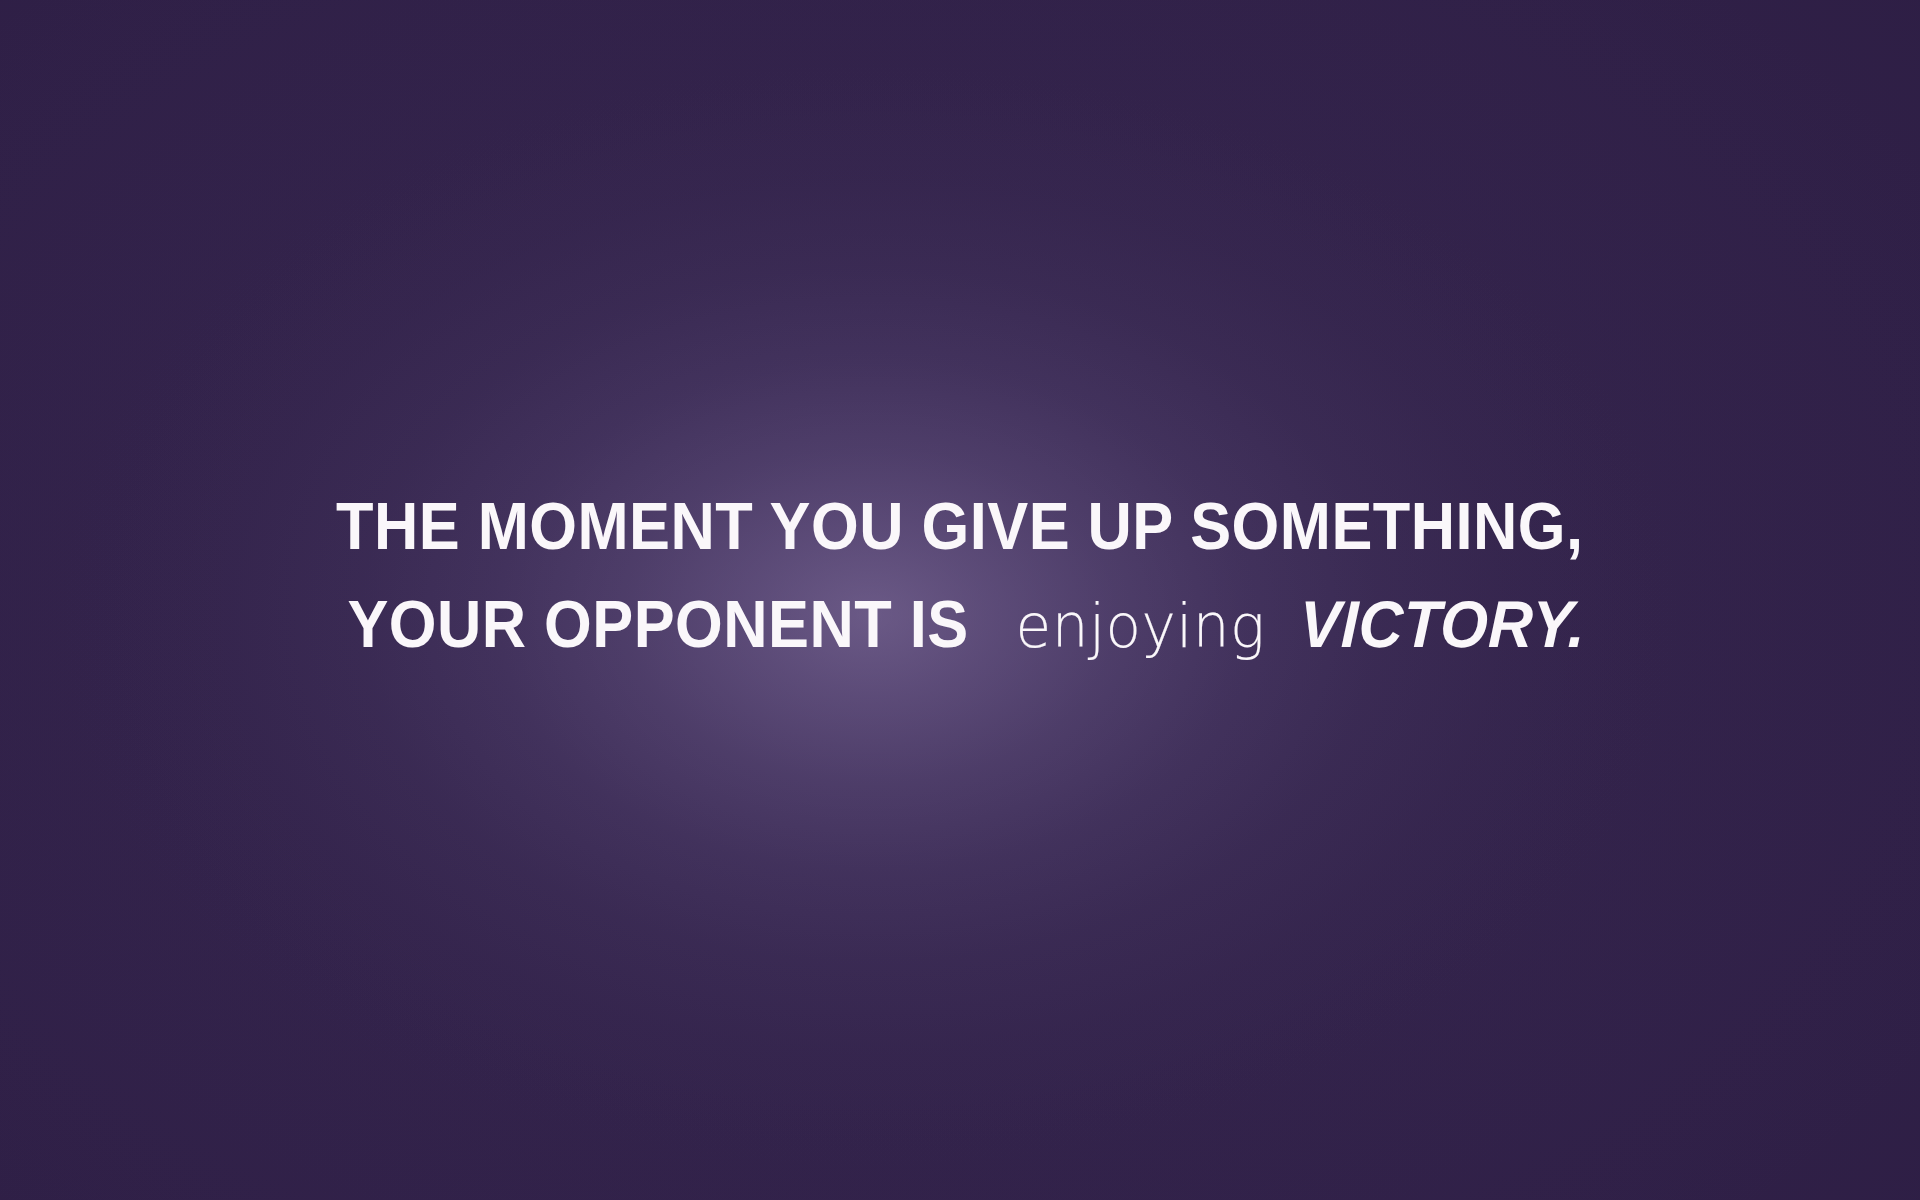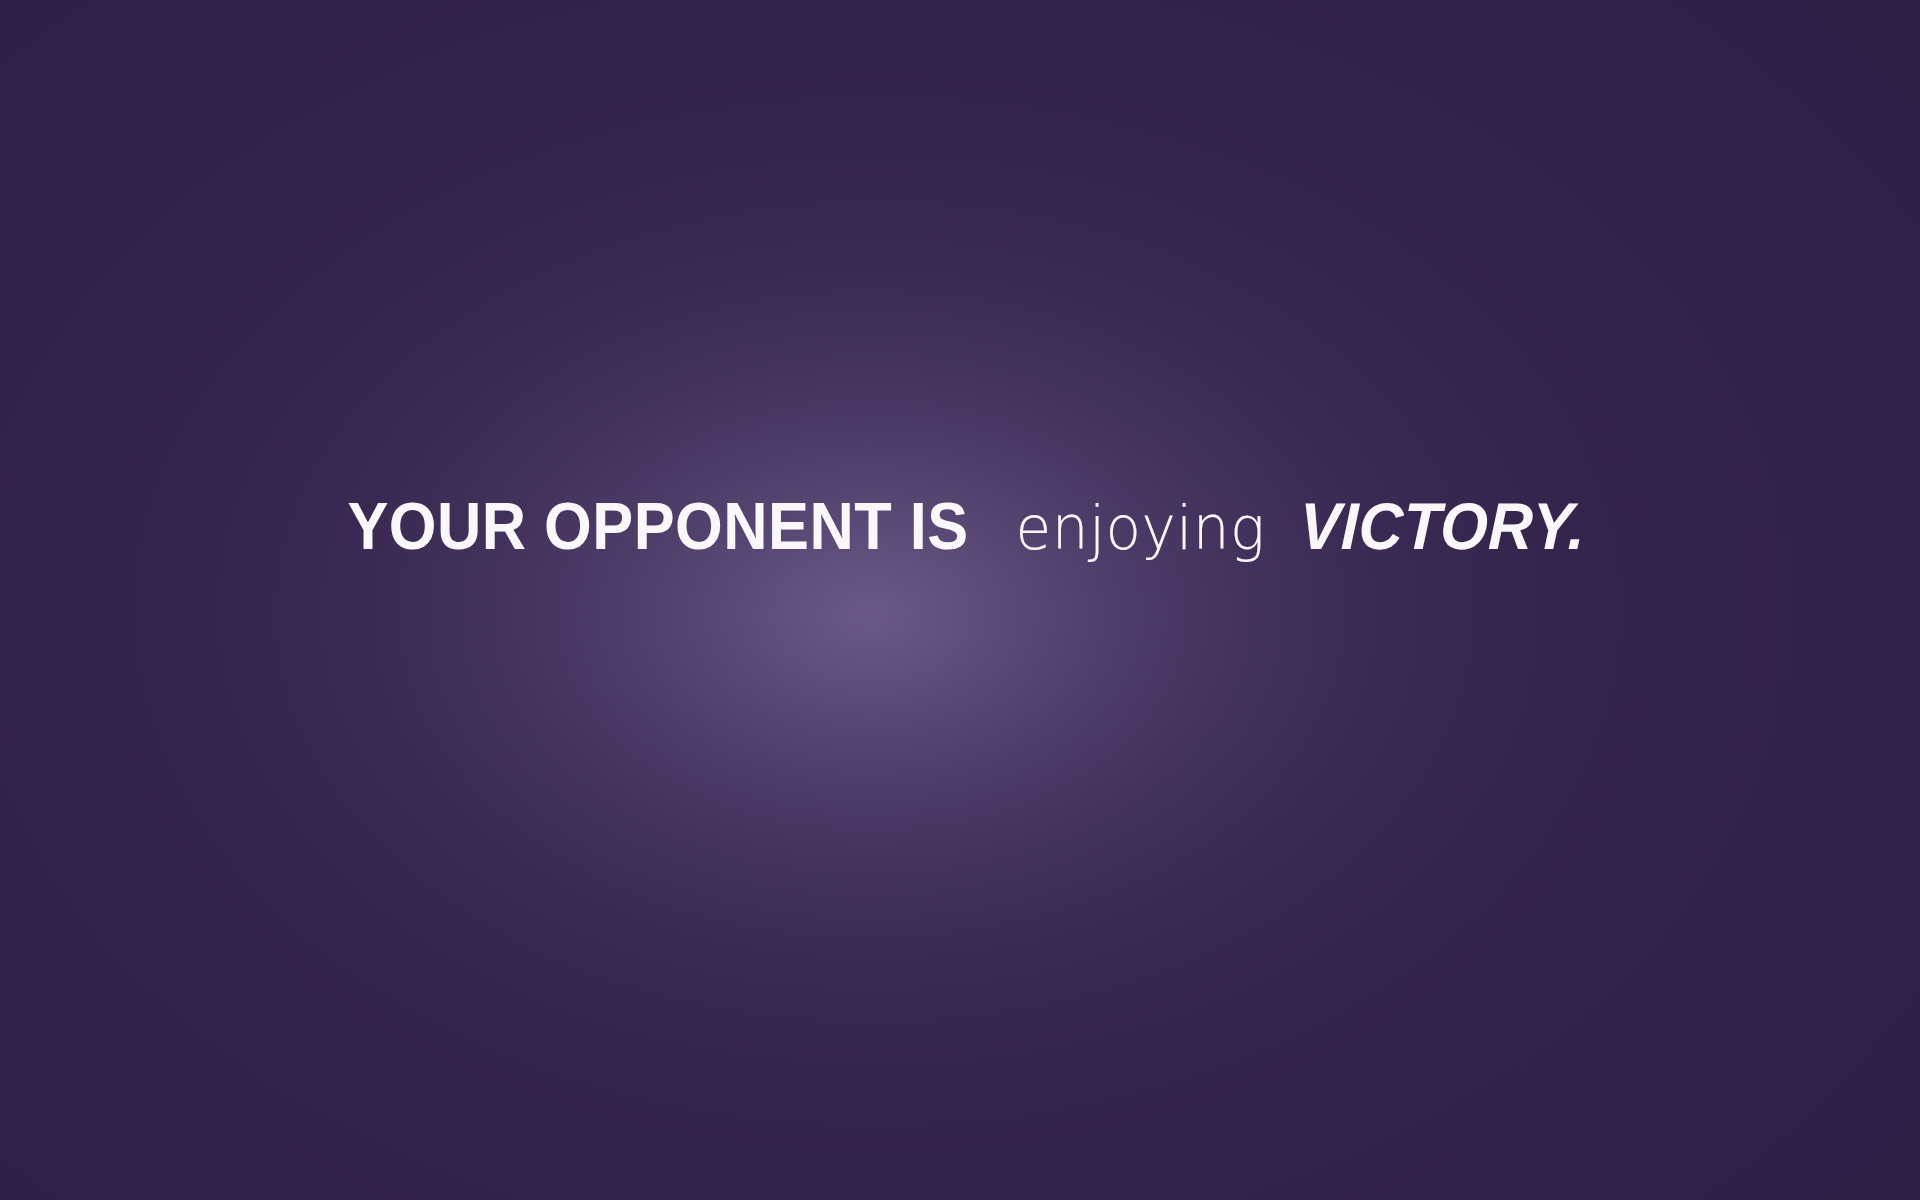--- a/index.html
+++ b/index.html
@@ -130,20 +130,23 @@
 <body>
 
 <div class="wallpaper">
 
   <div class="glow-halo"></div>
   <div class="glow-layer"></div>
   <div class="vignette"></div>
 
   <div class="quote-block">
 
+    <div class="quote-line">
+      <span class="run-caps">THE MOMENT YOU GIVE UP SOMETHING,</span>
+    </div>
 
     <div class="quote-line">
       <span class="run-caps">YOUR OPPONENT IS</span><span class="space"></span><span class="run-thin">enjoying</span><span class="space"></span><span class="run-bold-italic">VICTORY.</span>
     </div>
 
   </div>
 
 </div>
 
 </body></html>

